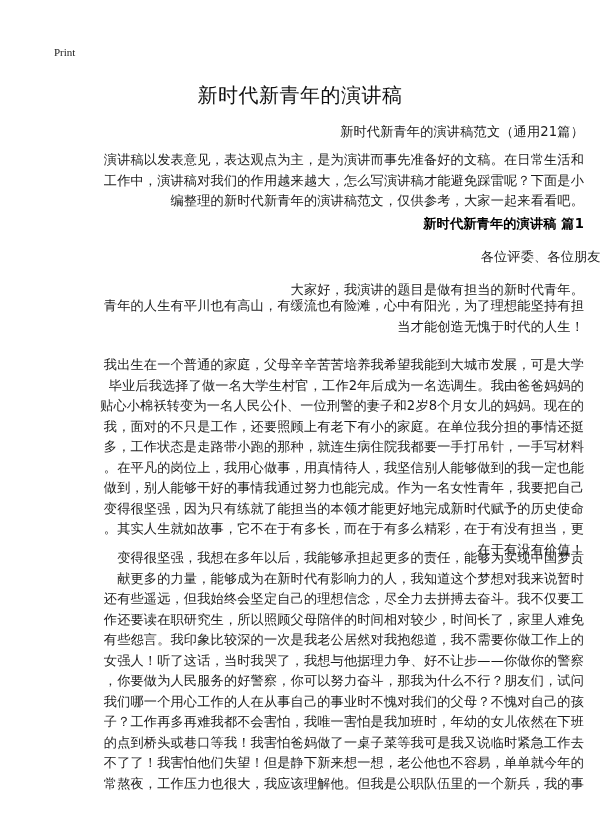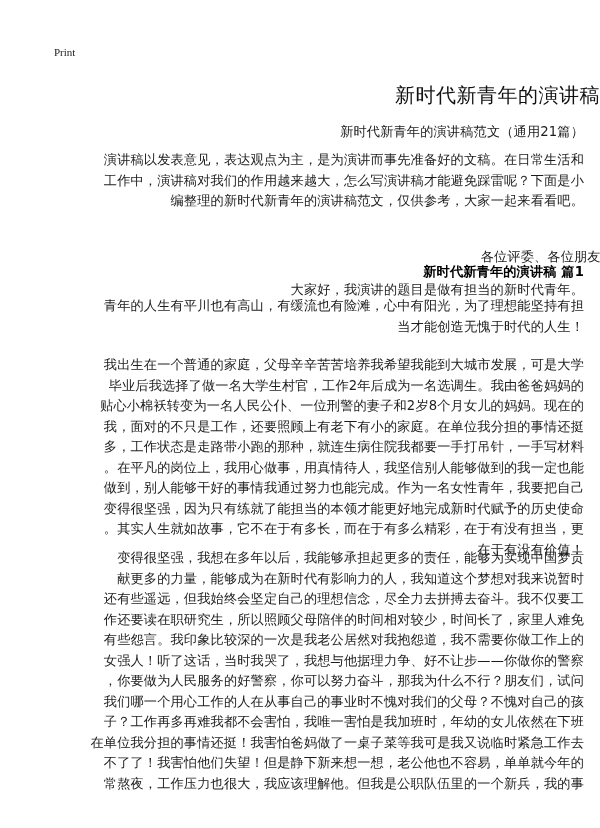--- a/index.html
+++ b/index.html
@@ -17,34 +17,34 @@
     position: absolute; left: 0; width: 600px; top: 82px;
     text-align: center; font-size: 20px; color: #111; letter-spacing: 0.5px;
   }
   .block { position: absolute; left: 54px; width: 530px; text-align: right; }
   .line {
     display: block; white-space: nowrap; font-size: 13.2px;
     line-height: 20.5px; height: 20.5px; color: #1c1c1c; letter-spacing: 0.15px;
   }
   .subtitle { top: 122px; }
   .intro { top: 150px; }
-  .section-heading { top: 214px; margin-top: 48px; }
+  .section-heading { top: 214px; }
   .section-heading .line { font-weight: bold; color: #000; }
   .greeting { top: 247px; margin-left: 30px; }
   .p1 { top: 280px; }
   .p2 { top: 296px; }
   .p3 { top: 355px; }
   .p4 { top: 548px; }
 </style>
 </head>
 <body>
 
 <div class="print-link">Print</div>
 
-<h1 class="doc-title" style="margin:0;font-weight:normal;text-align:right;">新时代新青年的演讲稿</h1>
+<h1 class="doc-title" style="margin:0;font-weight:normal;">新时代新青年的演讲稿</h1>
 
 <div class="block subtitle">
   <span class="line">新时代新青年的演讲稿范文（通用21篇）</span>
 </div>
 
 <div class="block intro">
   <span class="line">演讲稿以发表意见，表达观点为主，是为演讲而事先准备好的文稿。在日常生活和</span>
   <span class="line">工作中，演讲稿对我们的作用越来越大，怎么写演讲稿才能避免踩雷呢？下面是小</span>
   <span class="line">编整理的新时代新青年的演讲稿范文，仅供参考，大家一起来看看吧。</span>
 </div>
@@ -82,16 +82,16 @@
 <div class="block p4">
   <span class="line">变得很坚强，我想在多年以后，我能够承担起更多的责任，能够为实现中国梦贡</span>
   <span class="line">献更多的力量，能够成为在新时代有影响力的人，我知道这个梦想对我来说暂时</span>
   <span class="line">还有些遥远，但我始终会坚定自己的理想信念，尽全力去拼搏去奋斗。我不仅要工</span>
   <span class="line">作还要读在职研究生，所以照顾父母陪伴的时间相对较少，时间长了，家里人难免</span>
   <span class="line">有些怨言。我印象比较深的一次是我老公居然对我抱怨道，我不需要你做工作上的</span>
   <span class="line">女强人！听了这话，当时我哭了，我想与他据理力争、好不让步——你做你的警察</span>
   <span class="line">，你要做为人民服务的好警察，你可以努力奋斗，那我为什么不行？朋友们，试问</span>
   <span class="line">我们哪一个用心工作的人在从事自己的事业时不愧对我们的父母？不愧对自己的孩</span>
   <span class="line">子？工作再多再难我都不会害怕，我唯一害怕是我加班时，年幼的女儿依然在下班</span>
-  <span class="line">在单位我分担的事情还挺！我害怕爸妈做了一桌子菜等我可是我又说临时紧急工作去</span>
+  <span class="line">的点到桥头或巷口等我！我害怕爸妈做了一桌子菜等我可是我又说临时紧急工作去</span>
   <span class="line">不了了！我害怕他们失望！但是静下新来想一想，老公他也不容易，单单就今年的</span>
   <span class="line">常熬夜，工作压力也很大，我应该理解他。但我是公职队伍里的一个新兵，我的事</span>
 </div>
 
 </body></html>

